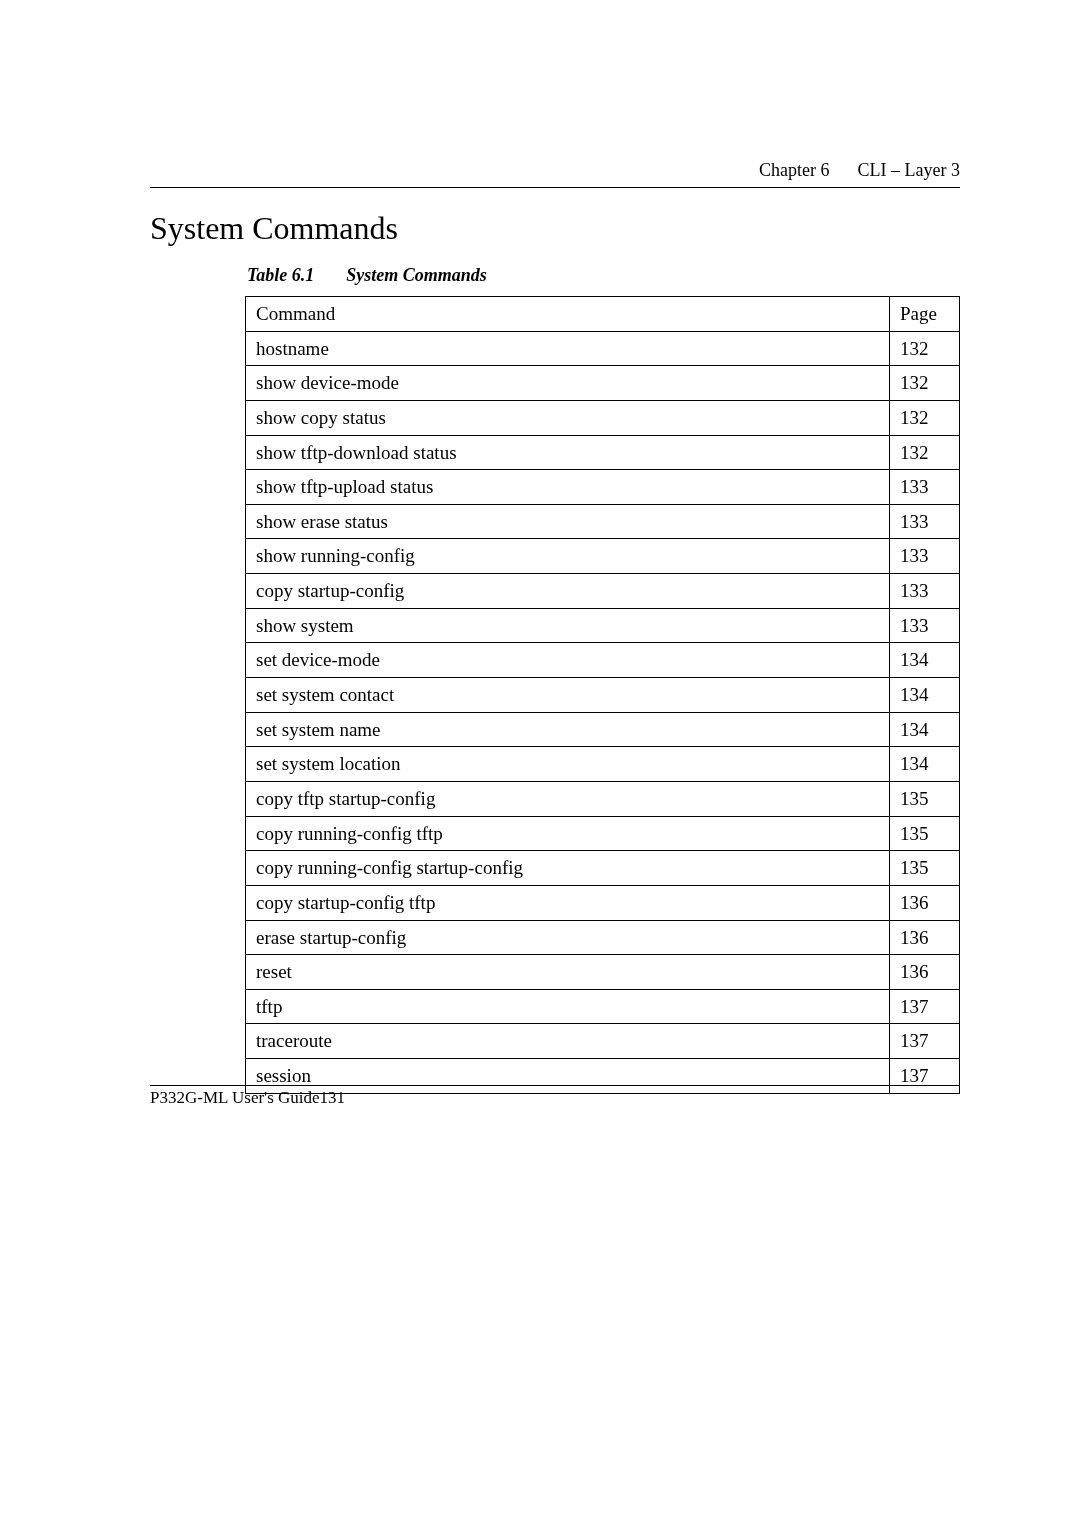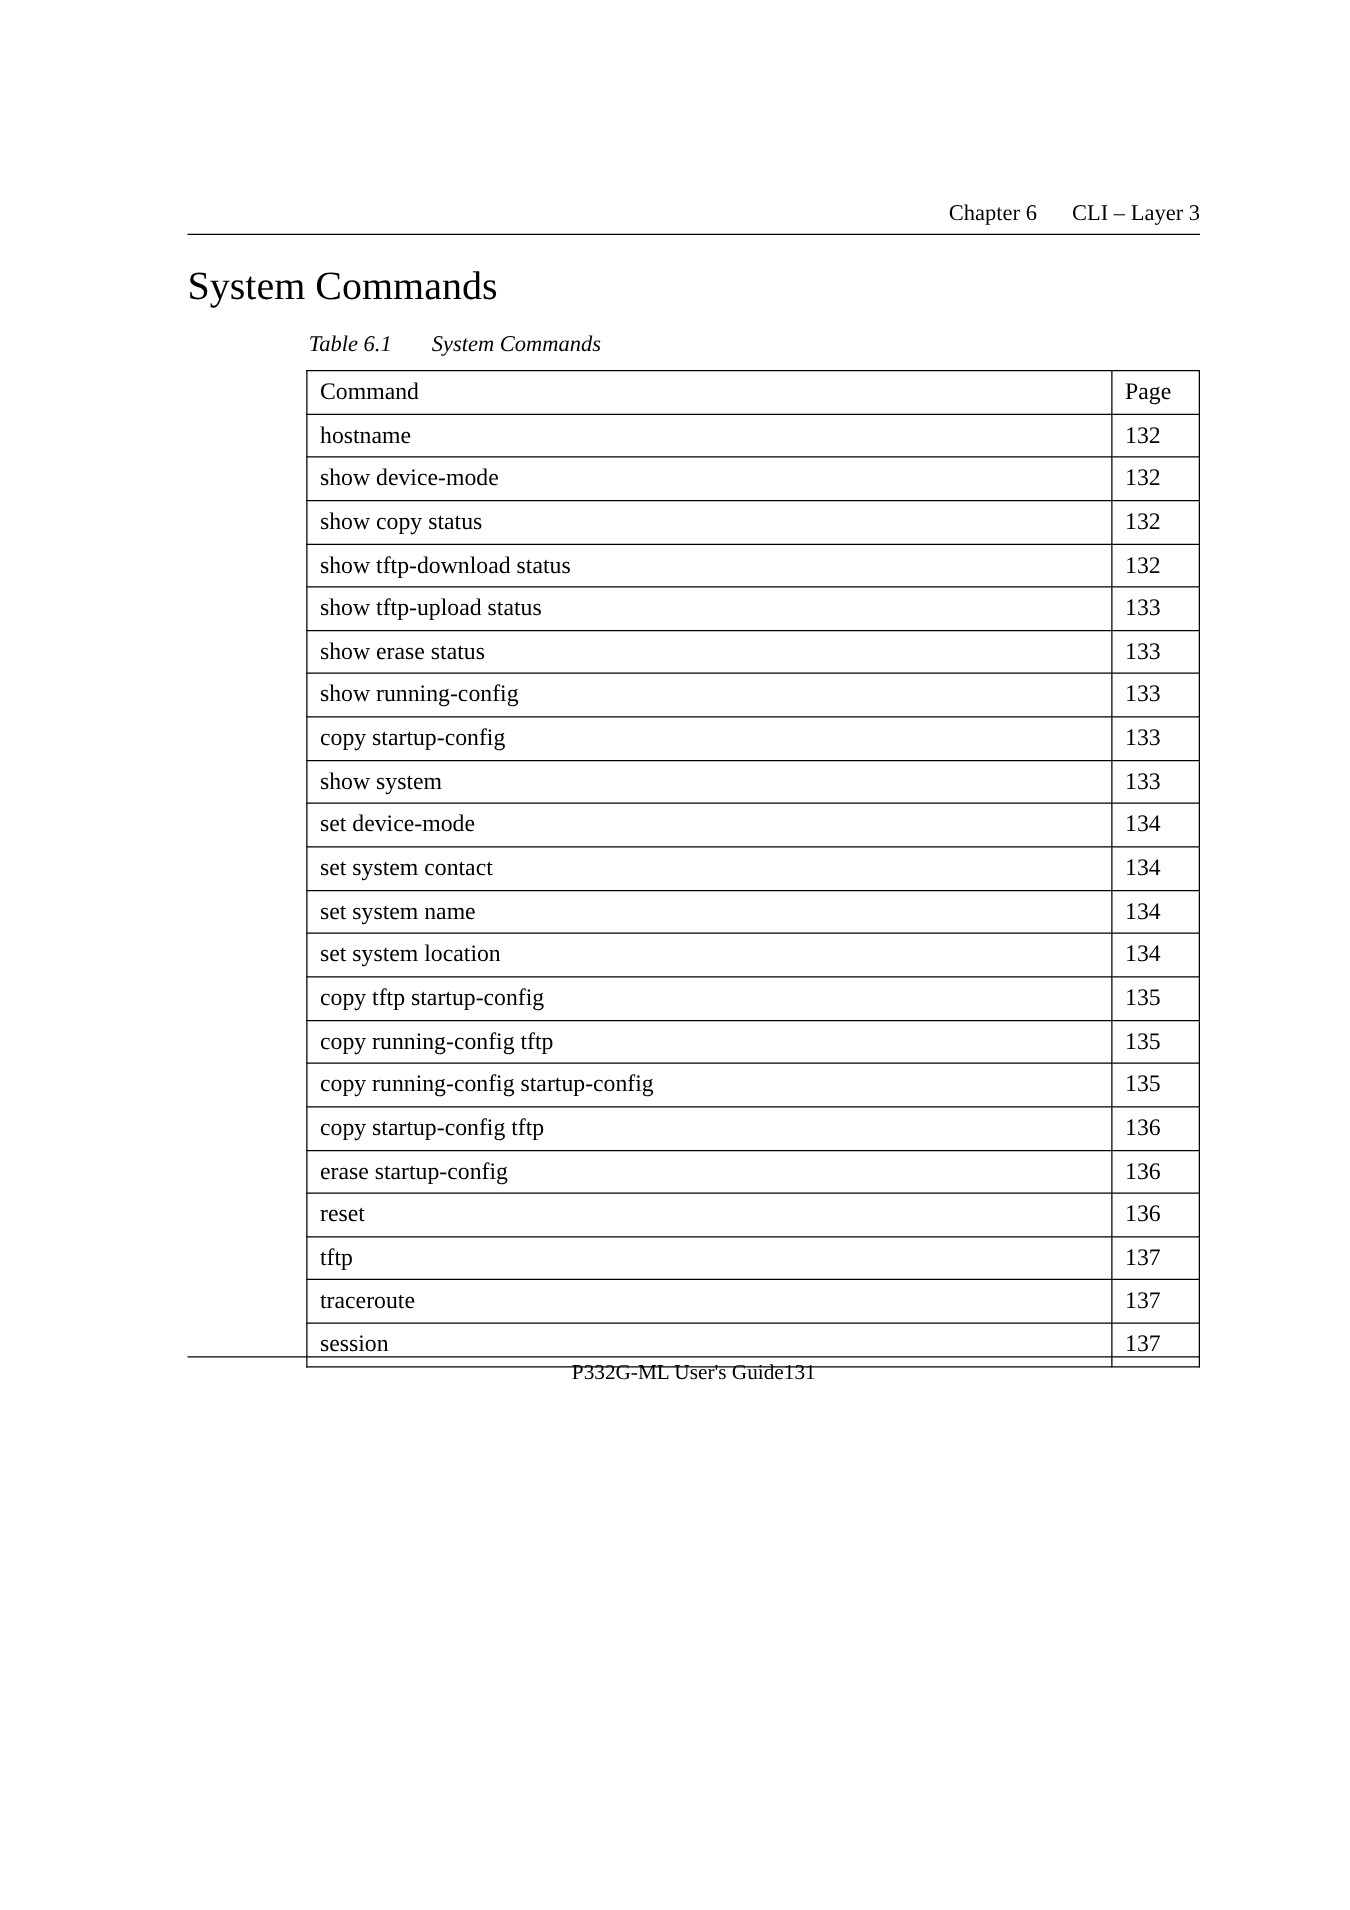--- a/index.html
+++ b/index.html
@@ -34,20 +34,21 @@
     font-weight: normal;
     margin: 0 0 18px 0;
   }
   .table-block {
     margin-left: 95px;
   }
   .table-caption {
     font-style: italic;
     font-size: 18px;
     margin: 0 0 10px 2px;
+    font-weight: bold;
   }
   .table-caption .tab { display:inline-block; width:32px; }
   table.cmds {
     border-collapse: collapse;
     width: 100%;
     table-layout: fixed;
   }
   table.cmds td, table.cmds th {
     border: 1px solid #000;
     padding: 4px 24px 4px 10px;
@@ -66,21 +67,21 @@
     right: 120px;
     bottom: 60px;
   }
   .footer-rule {
     border: none;
     border-top: 1px solid #000;
     margin: 0 0 2px 0;
   }
   .footer-row {
     display: flex;
-    justify-content: center;
+    justify-content: flex-start;
     font-size: 17px;
   }
 </style>
 </head>
 <body>
 
 <div class="page">
 
   <div class="chapter-line">
     <span>Chapter 6</span><span class="chapter-gap"></span><span>CLI – Layer 3</span>

